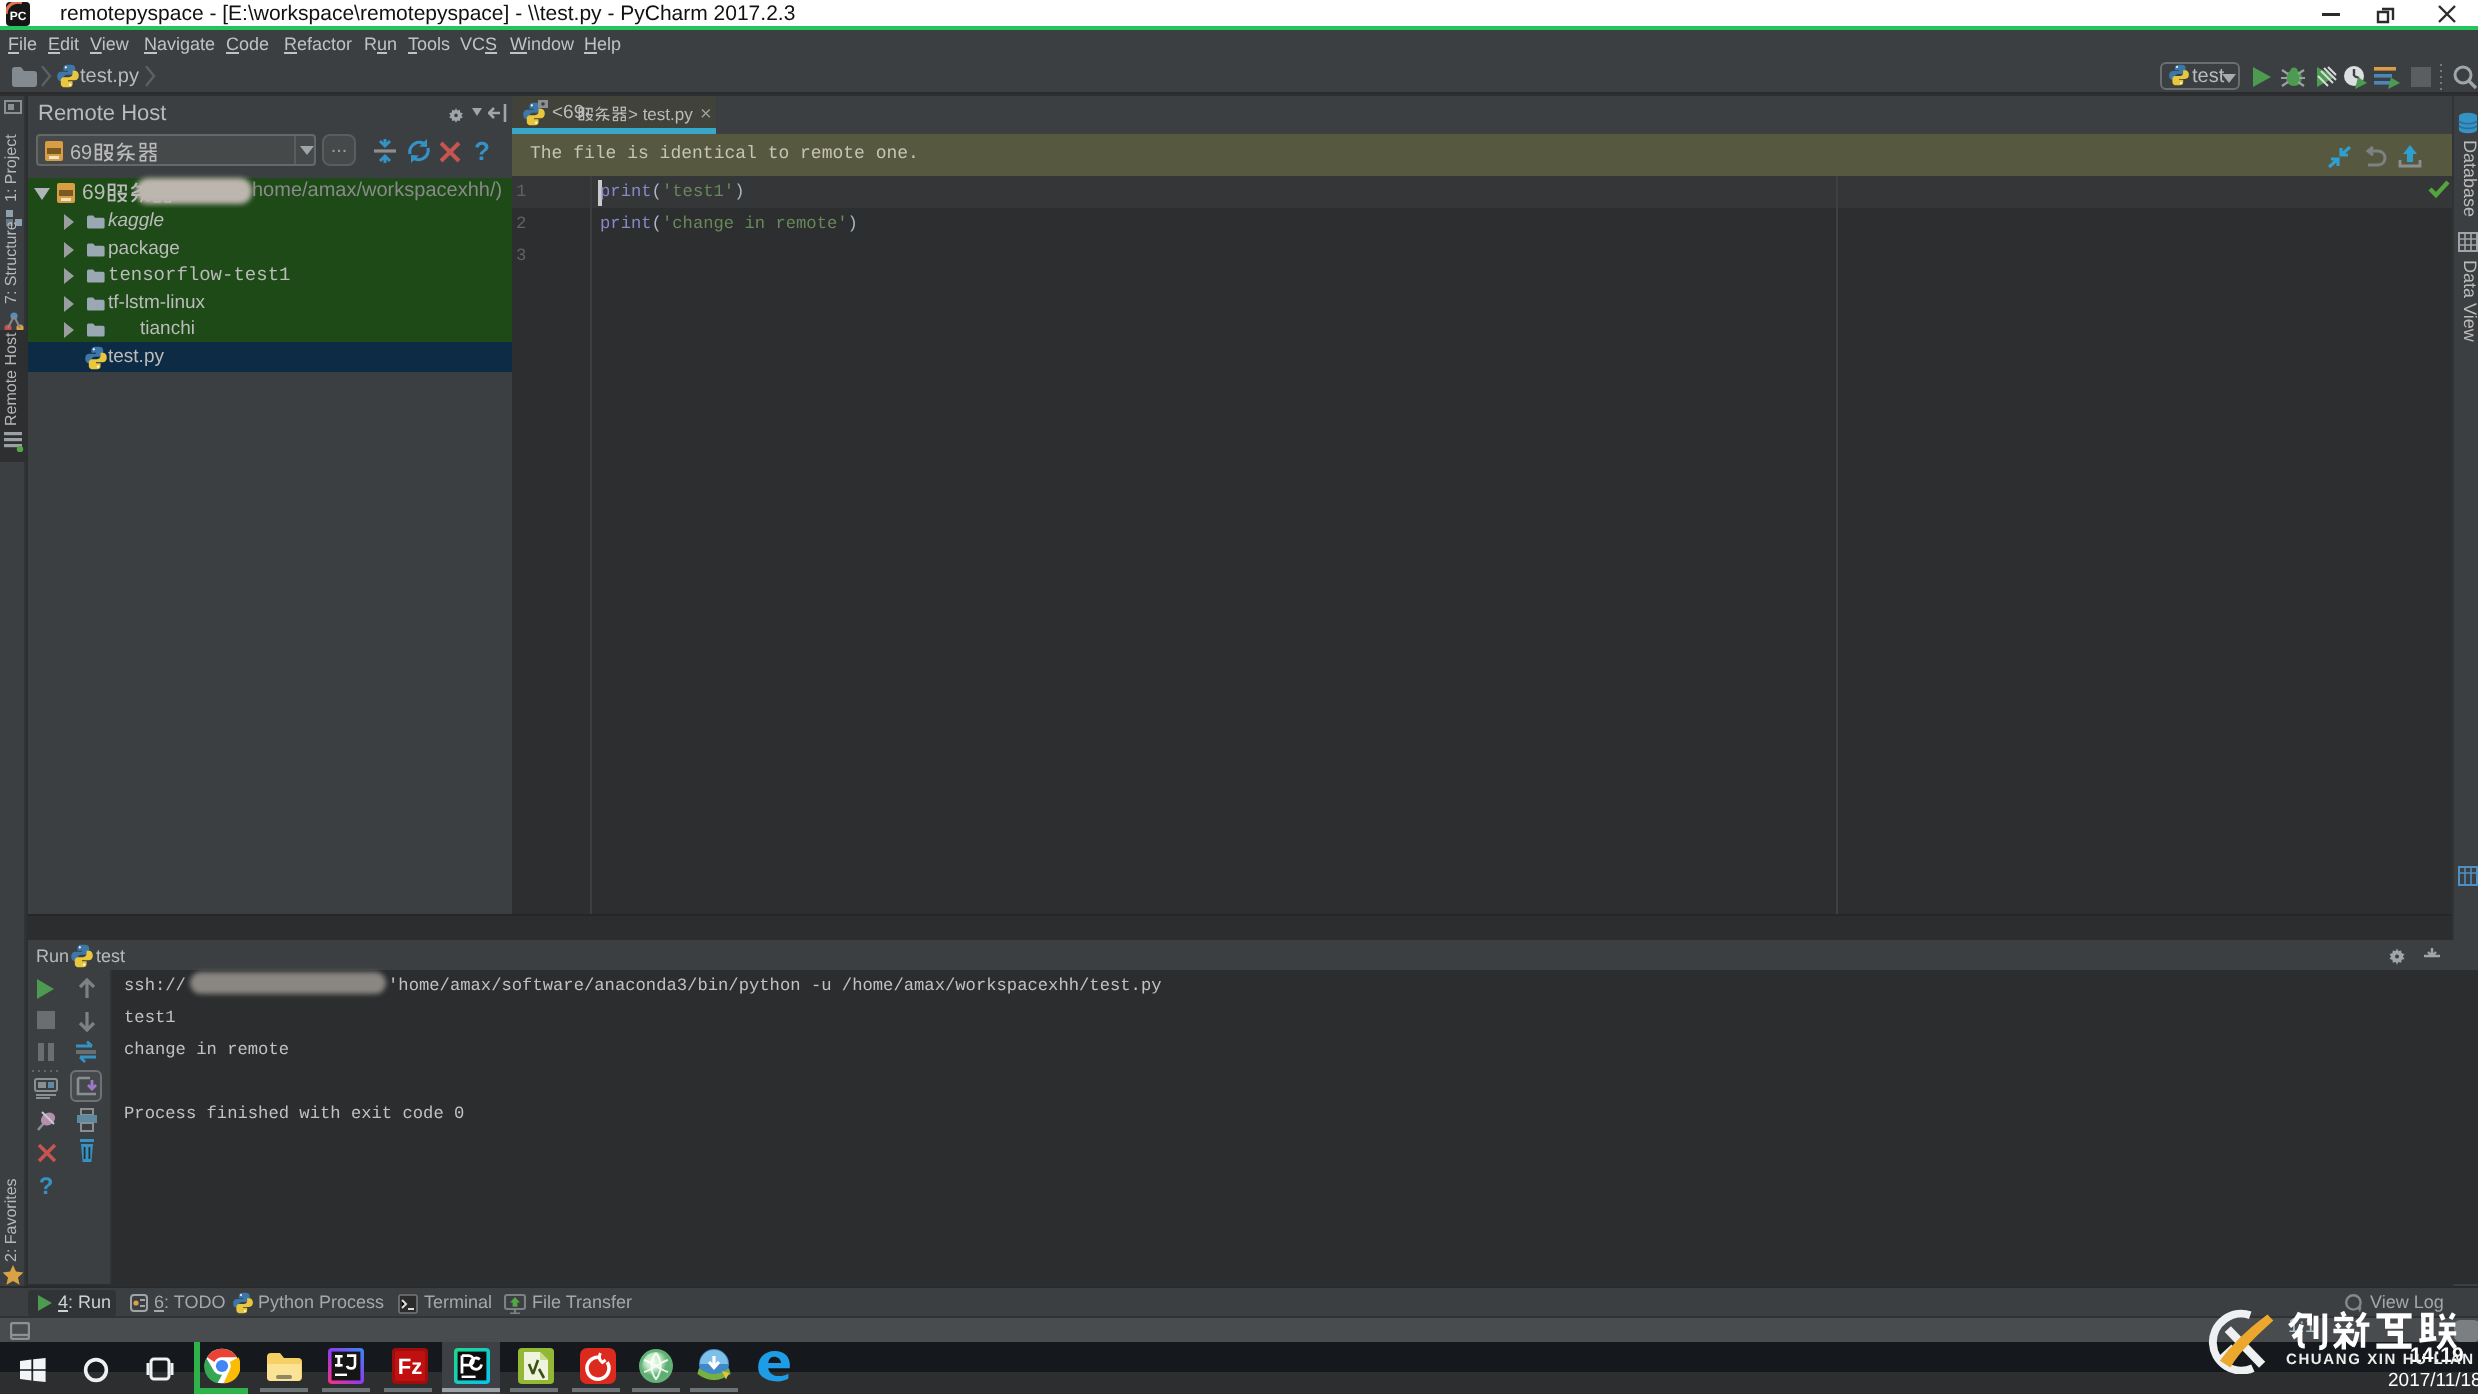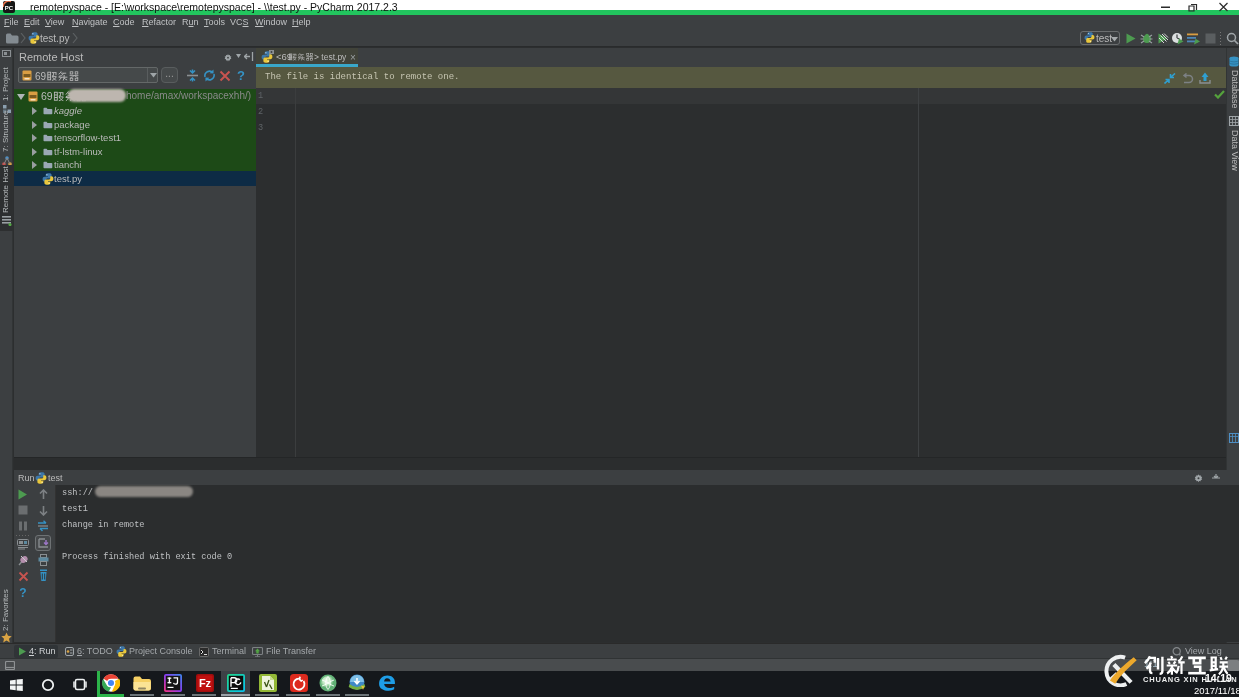--- a/index.html
+++ b/index.html
@@ -1,19 +1,19 @@
 <!DOCTYPE html>
 <html><head><meta charset="utf-8">
 <style>
 *{margin:0;padding:0;box-sizing:border-box;}
 html,body{width:1239px;height:697px;overflow:hidden;background:#2c2e2f;}
 body{font-family:"Liberation Sans",sans-serif;position:relative;}
 .abs{position:absolute;}
 .u{text-decoration:underline;}
-#title{left:0;top:0;width:1239px;height:15px;background:#fff;border-bottom:5px solid #22c55e;}
+#title{left:0;top:0;width:1239px;height:15px;background:#fff;border-bottom:2px solid #22c55e;}
 #title .txt{position:absolute;left:30px;top:1px;font-size:10.5px;color:#111;white-space:pre;}
 #menu{left:0;top:15px;width:1239px;height:15px;background:#3c3f41;color:#c0c2c4;font-size:9px;}
 #menu span.mi{position:absolute;top:2px;}
 #toolbar{left:0;top:30px;width:1239px;height:17px;background:#3c3f41;border-bottom:1px solid #292b2c;color:#bbb;font-size:11px;}
 #lstripe{left:0;top:48px;width:13px;height:597px;background:#3c3f41;border-right:1px solid #313435;}
 .vlab{position:absolute;left:1px;width:12px;color:#b4b8ba;font-size:8px;writing-mode:vertical-rl;transform:rotate(180deg);white-space:nowrap;}
 #lpanel{left:14px;top:48px;width:242px;height:409px;background:#3c3f41;}
 #combo{position:absolute;left:4px;top:19px;width:140px;height:16px;background:#45494a;border:1px solid #646868;border-radius:2px;}
 #dots{position:absolute;left:147px;top:19px;width:17px;height:16px;background:#45494a;border:1px solid #595d5e;border-radius:4px;color:#9b9b9b;font-size:10px;text-align:center;line-height:11px;}
 .trow{position:absolute;left:0;width:242px;height:14px;color:#bbb;font-size:9.5px;}
@@ -28,21 +28,21 @@
 .cl{position:absolute;left:3px;white-space:pre;font-size:8.6px;font-family:"Liberation Mono",monospace;}
 #marginline{position:absolute;left:662px;top:40px;width:1px;height:369px;background:#3e4143;}
 #rstripe{left:1226px;top:48px;width:13px;height:597px;background:#3c3f41;border-left:1px solid #313435;}
 .vlabr{position:absolute;left:1px;width:12px;color:#bbb;font-size:9px;writing-mode:vertical-rl;white-space:nowrap;}
 #runhdr{left:14px;top:470px;width:1225px;height:15px;background:#3c3f41;color:#bbb;font-size:11px;}
 #runbody{left:14px;top:485px;width:1225px;height:157px;background:#2b2d2e;}
 #runtools{position:absolute;left:0;top:0;width:42px;height:157px;background:#3c3f41;border-right:1px solid #323232;}
 .conline{position:absolute;left:48px;white-space:pre;color:#bfc1c3;font-size:8.6px;font-family:"Liberation Mono",monospace;text-align:right;}
 #status{left:0;top:643px;width:1239px;height:15px;background:#3c3f41;border-top:1px solid #2a2a2a;color:#a4a8ab;font-size:9px;}
 #strip2{left:0;top:658px;width:1239px;height:13px;background:#494c4e;border-top:1px solid #303334;}
-#taskbar{left:0;top:671px;width:1239px;height:26px;background:#15181c;}
+#taskbar{left:0;top:671px;width:1239px;height:15px;background:#15181c;}
 .tbar{position:absolute;top:23px;height:2px;background:#6c7478;}
 .blur{position:absolute;border-radius:6px;background:#bdb6af;filter:blur(1.2px);}
 </style></head>
 <body>
 <svg width="0" height="0" style="position:absolute">
 <defs>
 <symbol id="py" viewBox="0 0 100 100">
  <path d="M49 3 C35 3 31 9 31 17 v11 h19 v4 H22 C12 32 5 39 5 52 c0 13 7 20 17 20 h9 V59 c0-8 7-14 15-14 h21 c8 0 13-6 13-13 V17 C80 8 72 3 62 3 z" fill="#3d77a9"></path>
  <circle cx="41" cy="14" r="4.5" fill="#fff"></circle>
  <path d="M51 97 c14 0 18-6 18-14 V72 H50 v-4 h28 c10 0 17-7 17-20 0-13-7-20-17-20 h-9 v13 c0 8-7 14-15 14 H33 c-8 0-13 6-13 13 v15 c0 9 8 14 18 14 z" fill="#e9c73c"></path>
@@ -306,21 +306,21 @@
     </div>
   <div class="trow green" style="top:70px;">
       <svg class="abs" style="left:17px;top:3px" width="7" height="8">
         <path d="M1 0 L6 4 L1 8 Z" fill="#999ea1"></path>
       </svg>
       <svg class="abs" style="left:28px;top:2px" width="12" height="10">
         <use href="#foldert"></use>
       </svg>
       <span class="abs lbl" style="left:40px;">package</span>
     </div>
-  <div class="trow green" style="top:83px;">
+  <div class="trow green" style="top:83px;font-family:Liberation Mono, monospace;">
       <svg class="abs" style="left:17px;top:3px" width="7" height="8">
         <path d="M1 0 L6 4 L1 8 Z" fill="#999ea1"></path>
       </svg>
       <svg class="abs" style="left:28px;top:2px" width="12" height="10">
         <use href="#foldert"></use>
       </svg>
       <span class="abs lbl" style="left:40px;">tensorflow-test1</span>
     </div>
   <div class="trow green" style="top:97px;">
       <svg class="abs" style="left:17px;top:3px" width="7" height="8">
@@ -331,21 +331,21 @@
       </svg>
       <span class="abs lbl" style="left:40px;">tf-lstm-linux</span>
     </div>
   <div class="trow green" style="top:110px;">
       <svg class="abs" style="left:17px;top:3px" width="7" height="8">
         <path d="M1 0 L6 4 L1 8 Z" fill="#999ea1"></path>
       </svg>
       <svg class="abs" style="left:28px;top:2px" width="12" height="10">
         <use href="#foldert"></use>
       </svg>
-      <span class="abs lbl" style="left:40px;">tianchi</span>
+      <span class="abs lbl" style="left:56px;">tianchi</span>
     </div>
   <div class="trow" style="top:123px;background:#0d2b45;height:15px;">
       <svg class="abs" style="left:28px;top:2px" width="12" height="12">
         <use href="#py"></use>
       </svg>
       <span class="abs lbl" style="left:40px;top:2px;">test.py</span>
     </div>
 </div>
 
 <div class="abs" id="editor">
@@ -384,20 +384,25 @@
         <path d="M1 8 v3 h10 V8" stroke="#8a8f92" stroke-width="1.4" fill="none"></path>
         <path d="M6 0.5 L9.5 5 H7.5 V9 H4.5 V5 H2.5 Z" fill="#2f9fd0"></path>
       </svg>
   </div>
   <div class="abs" style="left:0;top:40px;width:970px;height:16px;background:#343637;"></div>
   <div id="gutter">
       <span class="abs cl" style="left:2px;top:3px;">1</span>
       <span class="abs cl" style="left:2px;top:19px;">2</span>
       <span class="abs cl" style="left:2px;top:35px;">3</span>
     </div>
+  <div id="codearea">
+    <div class="abs" style="left:2px;top:2px;width:1.5px;height:13px;background:#c8cacc;"></div>
+    <div class="cl" style="top:3px;"><span style="color:#8888c6">print</span><span style="color:#a9b7c6">(</span><span style="color:#6a8759">'test1'</span><span style="color:#a9b7c6">)</span></div>
+    <div class="cl" style="top:19px;"><span style="color:#8888c6">print</span><span style="color:#a9b7c6">(</span><span style="color:#6a8759">'change in remote'</span><span style="color:#a9b7c6">)</span></div>
+  </div>
   <div id="marginline"></div>
   <svg class="abs" style="left:958px;top:42px" width="11" height="9">
       <path d="M1 4.5 L4 7.5 L10 1" stroke="#55a33c" stroke-width="2.2" fill="none"></path>
     </svg>
 </div>
 
 <div class="abs" id="rstripe">
   <svg class="abs" style="left:2px;top:8px" width="10" height="11">
       <ellipse cx="5" cy="2" rx="4.5" ry="1.6" fill="#3592c4"></ellipse>
       <rect x="0.5" y="2" width="9" height="7" fill="#3592c4"></rect>
@@ -480,20 +485,21 @@
         <rect x="0.5" y="3.5" width="10" height="4" fill="#5d8aa0"></rect>
         <rect x="2.5" y="7.5" width="6" height="4" fill="none" stroke="#8a8f92" stroke-width="1"></rect>
       </svg>
     <svg class="abs" style="left:24px;top:84px" width="11" height="13">
         <rect x="2" y="0.5" width="7" height="1.5" fill="#3592c4"></rect>
         <path d="M2.5 3 h6 l-0.8 9 h-4.4 z" fill="#3592c4"></path>
         <path d="M4.3 4.5 v6 M6.7 4.5 v6" stroke="#2b2d2e" stroke-width="0.9"></path>
       </svg>
   </div>
   <div class="conline" style="top:3px;">ssh://</div>
+  <div class="conline" style="left:180px;top:3px;">'home/amax/software/anaconda3/bin/python -u /home/amax/workspacexhh/test.py</div>
   <div class="conline" style="top:19px;">test1</div>
   <div class="conline" style="top:35px;">change in remote</div>
   <div class="conline" style="top:67px;">Process finished with exit code 0</div>
   <div class="blur" style="left:81px;top:1px;width:98px;height:11px;background:#8a8682;"></div>
 </div>
 
 <div class="abs" id="status">
   <div class="abs" style="left:14px;top:1px;width:44px;height:13px;background:#303437;border-radius:2px;"></div>
   <svg class="abs" style="left:18px;top:3px" width="9" height="9">
       <path d="M1 0.5 L8 4.5 L1 8.5 Z" fill="#4d9b50"></path>
@@ -501,21 +507,21 @@
   <span class="abs" style="left:29px;top:2px;color:#cfd2d4;"><span class="u">4</span>: Run</span>
   <svg class="abs" style="left:65px;top:3px" width="9" height="9">
       <rect x="0.5" y="0.5" width="8" height="8" rx="1.5" fill="none" stroke="#9fa5a8" stroke-width="1"></rect>
       <circle cx="3" cy="4.5" r="1.3" fill="#d9a343"></circle>
       <path d="M5 3 h2.5 M5 6 h2.5" stroke="#9fa5a8" stroke-width="1"></path>
     </svg>
   <span class="abs" style="left:77px;top:2px;"><span class="u">6</span>: TODO</span>
   <svg class="abs" style="left:116px;top:2px" width="11" height="11">
       <use href="#py"></use>
     </svg>
-  <span class="abs" style="left:129px;top:2px;">Project Console</span>
+  <span class="abs" style="left:129px;top:2px;">Python Process</span>
   <svg class="abs" style="left:199px;top:3px" width="10" height="10">
       <rect x="0.5" y="0.5" width="9" height="9" rx="1" fill="#2b2b2b" stroke="#777" stroke-width="0.8"></rect>
       <path d="M2 3 L4 5 L2 7" stroke="#ddd" stroke-width="1"></path>
       <path d="M5 7.5 h3" stroke="#ddd" stroke-width="1"></path>
     </svg>
   <span class="abs" style="left:212px;top:2px;">Terminal</span>
   <svg class="abs" style="left:252px;top:2px" width="11" height="11">
       <rect x="0.5" y="1.5" width="10" height="7" rx="1" fill="none" stroke="#7d8184" stroke-width="1.1"></rect>
       <path d="M5.5 9 v1.5 M3 10.8 h5" stroke="#7d8184" stroke-width="1"></path>
       <path d="M5.5 2.5 L8 5.2 H6.7 V7.4 H4.3 V5.2 H3 Z" fill="#53a545"></path>

